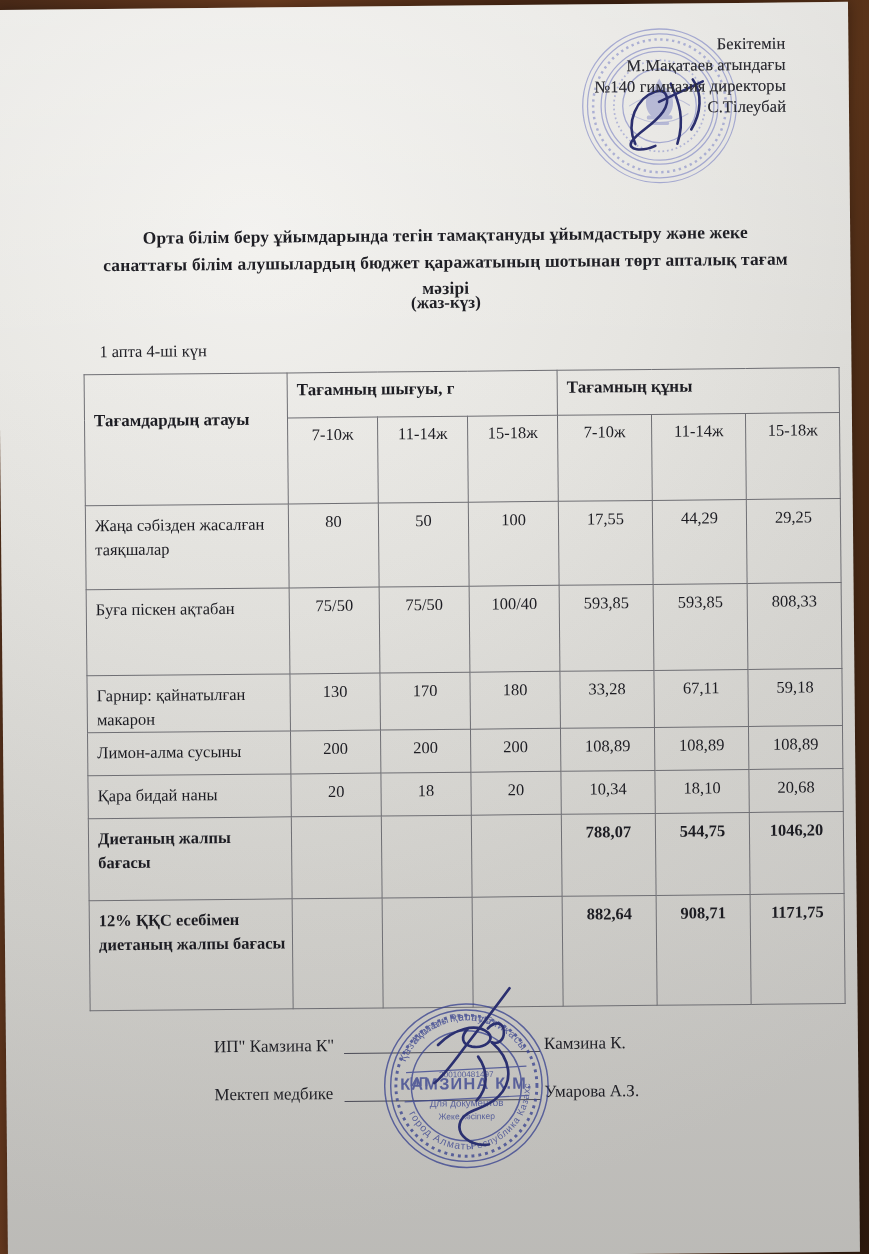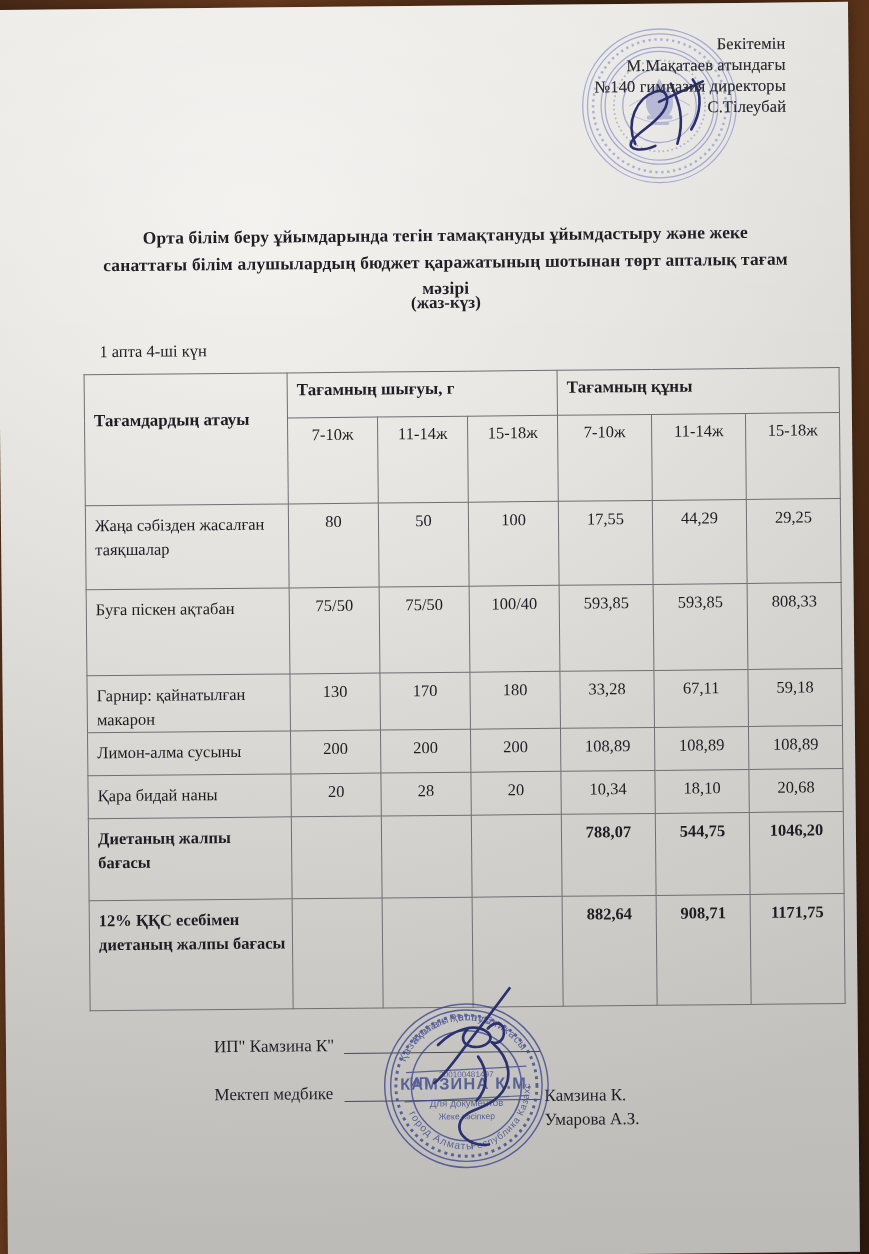--- a/index.html
+++ b/index.html
@@ -102,22 +102,22 @@
 
   
   .sigrow{position:absolute;font-size:17px;color:#1f1f25;white-space:nowrap;}
   #sig1{left:210px;top:1035px;}
   #sig2{left:210px;top:1083px;}
   .sigline{
     position:absolute;height:0;border-top:1px solid #4a4a55;
   }
   #line1{left:340px;top:1052px;width:196px;}
   #line2{left:340px;top:1100px;width:196px;}
-  #name1{left:540px;top:1087px;}
-  #name2{left:540px;top:1083px;margin-top:28px;}
+  #name1{left:540px;top:1035px;}
+  #name2{left:540px;top:1083px;}
 </style>
 </head>
 <body>
 
 <div id="wood"></div>
 <div id="paper"></div>
 
 <div id="sheet">
 
   <svg class="stamp" id="stamp-top" viewBox="0 0 200 200">
@@ -225,21 +225,21 @@
           <td class="val">200</td>
           <td class="val">200</td>
           <td class="val">200</td>
           <td class="val">108,89</td>
           <td class="val">108,89</td>
           <td class="val">108,89</td>
         </tr>
         <tr class="r5">
           <td class="name">Қара бидай наны</td>
           <td class="val">20</td>
-          <td class="val">28</td>
+          <td class="val">18</td>
           <td class="val">20</td>
           <td class="val">10,34</td>
           <td class="val">18,10</td>
           <td class="val">20,68</td>
         </tr>
         <tr class="r6 total">
           <td class="name">Диетаның жалпы бағасы</td>
           <td class="val"></td>
           <td class="val"></td>
           <td class="val"></td>

